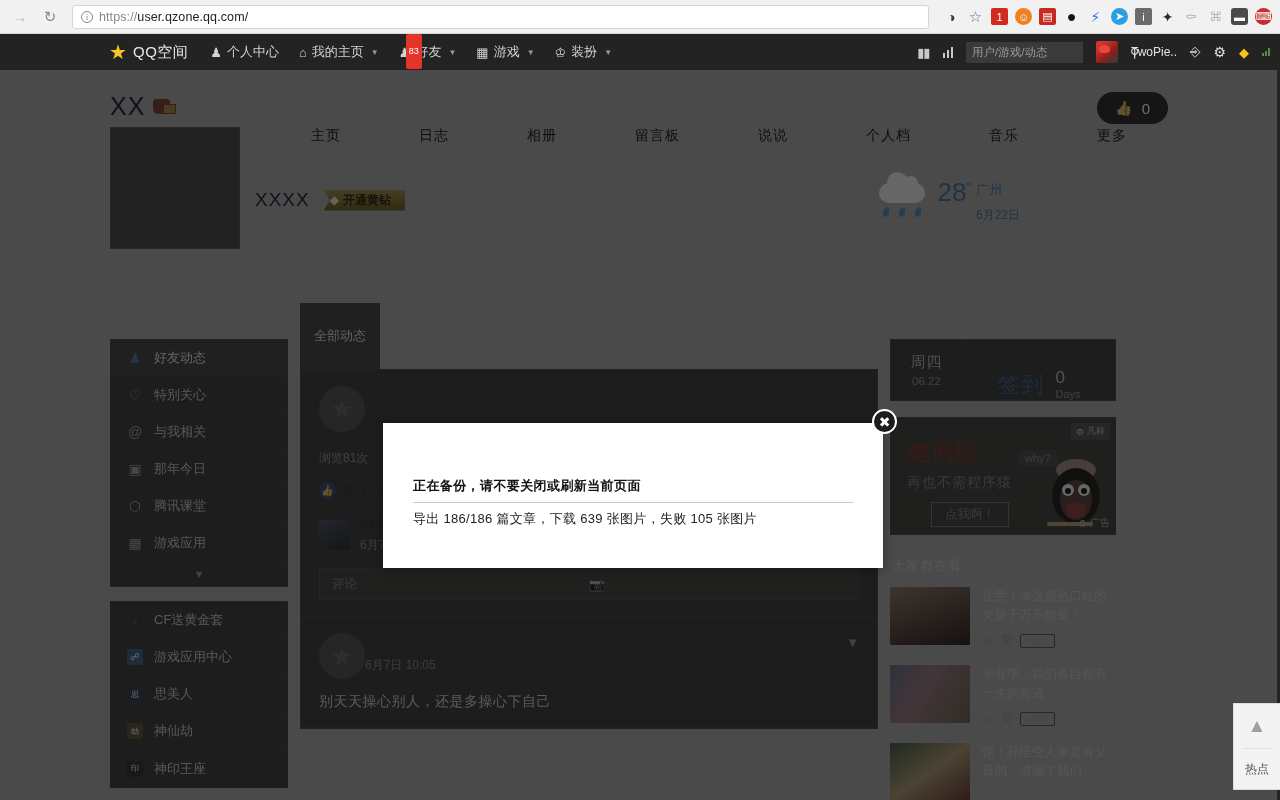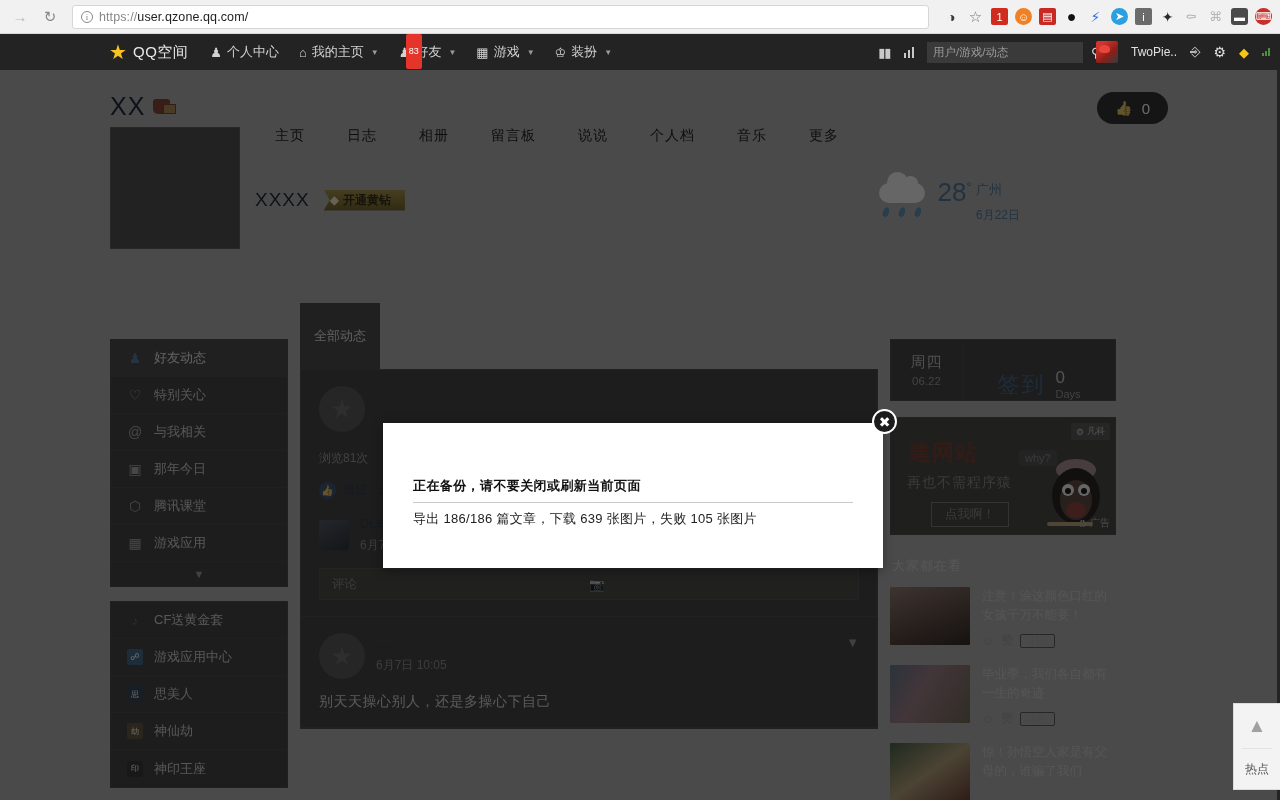--- a/index.html
+++ b/index.html
@@ -60,21 +60,21 @@
     position: absolute; top: -9px; left: 7px; background: #e5342a; color: #fff;
     font-size: 9px; line-height: 11px; padding: 12px 3px; border-radius: 2px;
     min-width: 15px; text-align: center;
   }
   .nav-spacer { flex: 1; }
   .nav-right { display: flex; align-items: center; gap: 13px; }
   .pause-ico { color: #c9c9c9; font-size: 13px; letter-spacing: -1px; }
   .bars-ico { display: flex; align-items: flex-end; gap: 1.5px; height: 12px; }
   .bars-ico i { width: 2.5px; background: #c9c9c9; display: block; }
   .qz-search {
-    width: 156px; height: 21px; background: #3a3a3a; display: flex;
+    width: 117px; height: 21px; background: #3a3a3a; display: flex;
     align-items: center; padding: 0 6px; gap: 4px;
   }
   .qz-search input {
     flex: 1; background: transparent; border: none; outline: none;
     color: #ccc; font-size: 11.5px; font-family: inherit;
   }
   .qz-search input::placeholder { color: #9c9c9c; }
   .search-glass { color: #ddd; font-size: 13px; }
   .qz-avatar {
     width: 22px; height: 22px; border-radius: 2px;
@@ -159,21 +159,21 @@
   }
   .temp { font-size: 26px; color: #2f7fc4; line-height: 1; font-weight: 300; }
   .deg { font-size: 14px; color: #2f7fc4; vertical-align: super; }
   .wcity { font-size: 13px; color: #2f7fc4; }
   .wdate { font-size: 12px; color: #2f7fc4; margin-top: 8px; }
 
   .tabs {
     display: flex; gap: 42px; padding-left: 275px; margin-top: -16px;
     font-size: 14px; color: #1f1f1f;
   }
-  .tabs span { letter-spacing: 1px; }
+  .tabs span { letter-spacing: 1px; margin-left: 36px; }
 
   
   .cols { display: flex; gap: 12px; padding: 32px 110px 0 110px; }
   .col-left { width: 178px; flex: none; }
   .col-mid { width: 578px; flex: none; }
   .col-right { width: 226px; flex: none; }
 
   .side-card { background: #444; border: 1px solid #4d4d4d; margin-bottom: 14px; }
   .side-item {
     display: flex; align-items: center; gap: 11px; height: 37px;
@@ -189,21 +189,21 @@
     width: 16px; height: 16px; border-radius: 2px; font-size: 9px; color: #fff;
     display: flex; align-items: center; justify-content: center; flex: none;
   }
 
   .feed-tabs { display: flex; align-items: flex-end; height: 30px; }
   .feed-tab {
     padding: 24px 14px; font-size: 13px; color: #e0e0e0; background: #4d4d4d;
   }
   .feed-card { background: #464646; border: 1px solid #4f4f4f; margin-top: 0; }
   .post { padding: 16px 18px; border-bottom: 1px solid #4f4f4f; position: relative; }
-  .post-head { display: flex; gap: 11px; }
+  .post-head { display: flex; }
   .qavatar {
     width: 46px; height: 46px; border-radius: 50%; background: #5a5a5a;
     display: flex; align-items: center; justify-content: center; flex: none;
     color: #6e6e6e; font-size: 26px;
   }
   .post-meta { padding-top: 3px; }
   .pauthor { font-size: 13px; color: #2a3b5e; letter-spacing: 1px; }
   .ptime { font-size: 12px; color: #8f8f8f; margin-top: 6px; }
   .ptext { font-size: 14px; color: #d6d6d6; margin-top: 14px; letter-spacing: .5px; }
   .post-foot {

